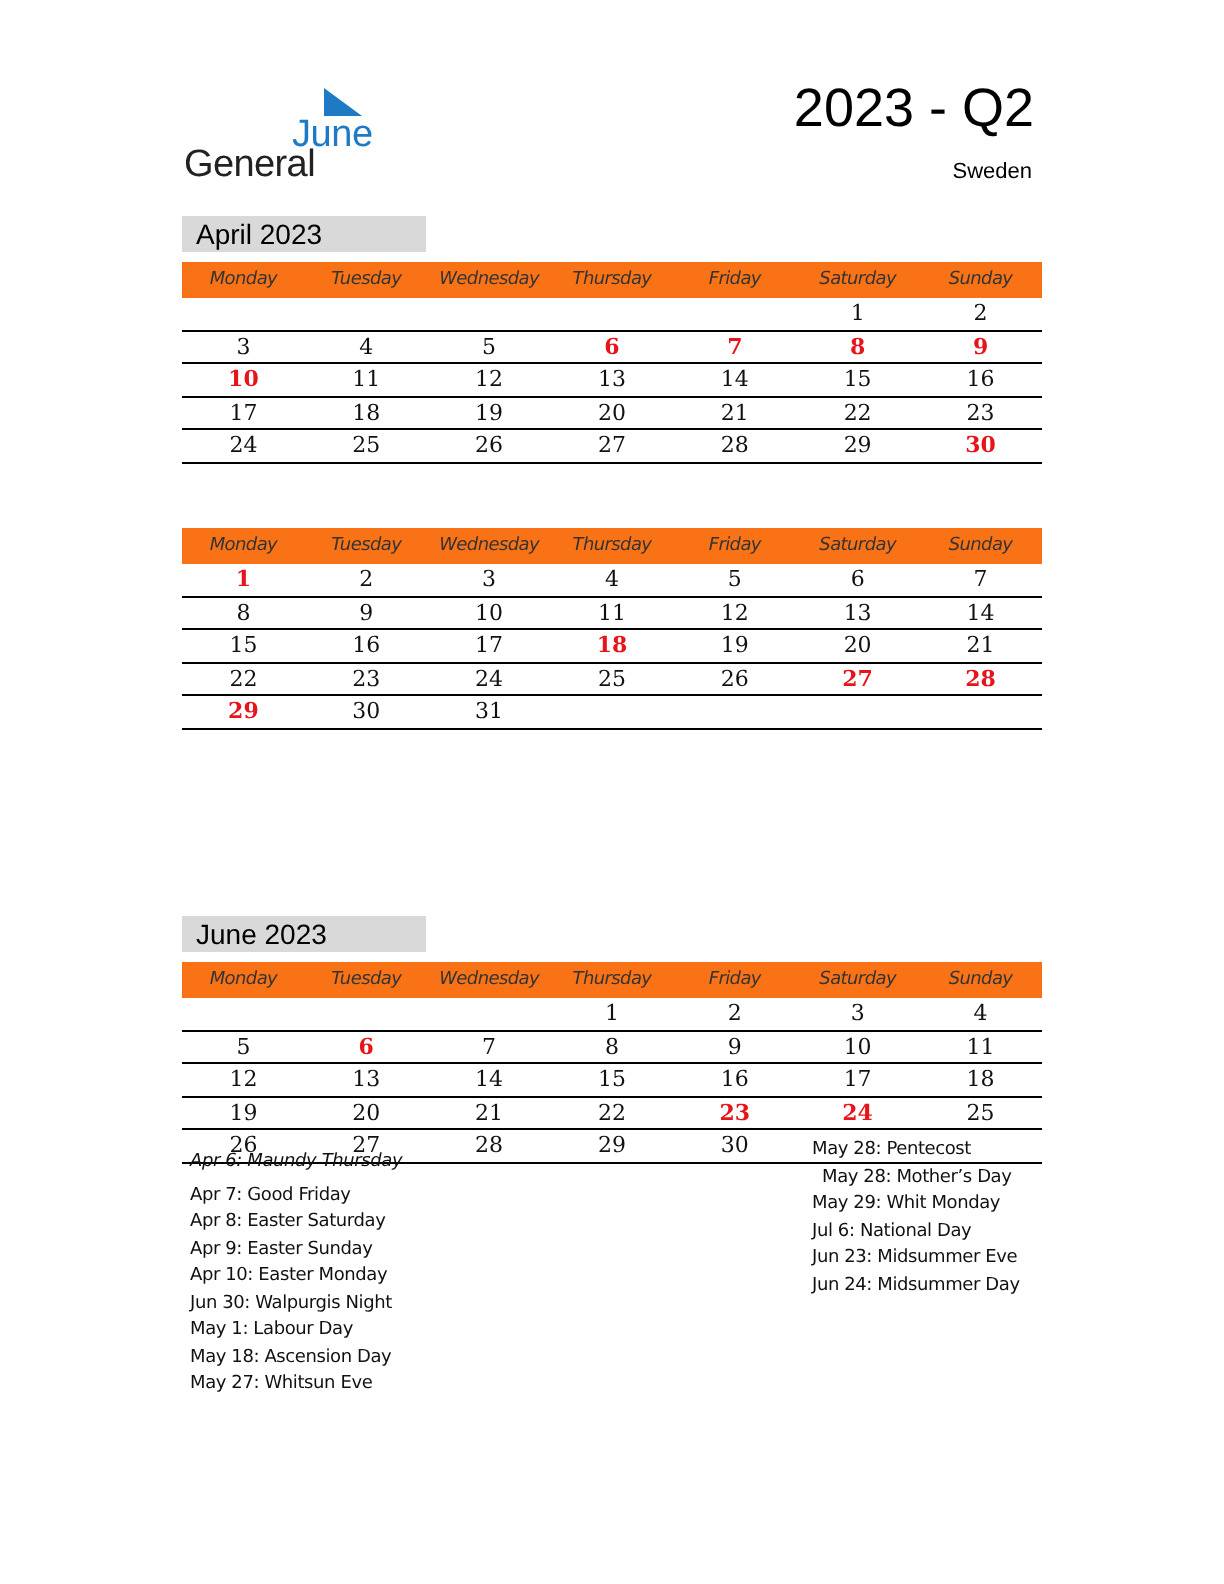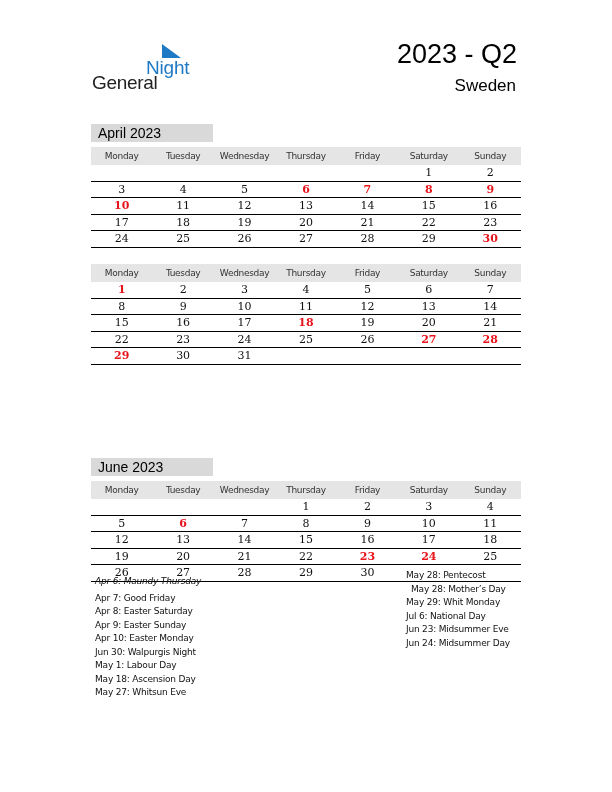--- a/index.html
+++ b/index.html
@@ -4,47 +4,47 @@
 <style>
   html, body { margin: 0; padding: 0; background: #ffffff; }
   body { width: 612px; height: 792px; position: relative; overflow: hidden; font-family: "Liberation Sans", sans-serif; color: #000; }
 
   .logo { position: absolute; left: 92px; top: 40px; width: 100px; height: 40px; }
   .logo-general { position: absolute; left: 0; top: 0; font-size: 19px; color: #222; letter-spacing: -0.3px; line-height: 22px; margin-top: 32px; }
   .logo-blue { position: absolute; left: 54px; top: 17px; font-size: 19px; color: #1f7ac6; line-height: 22px; letter-spacing: -0.2px; }
   .logo-tri { position: absolute; left: 70px; top: 4px; width: 0; height: 0; border-top: 0 solid transparent; border-left: 19px solid #1f7ac6; border-top: 14px solid transparent; }
 
   .title { position: absolute; right: 95px; top: 38px; font-size: 27px; line-height: 32px; color: #000; text-align: left; }
-  .country { position: absolute; right: 96px; top: 76px; font-size: 17px; line-height: 20px; color: #000; text-align: right; }
+  .country { position: absolute; right: 96px; top: 76px; font-size: 11px; line-height: 20px; color: #000; text-align: right; }
 
   .month { position: absolute; left: 91px; width: 430px; }
   .month-label { width: 122px; height: 18px; background: #d9d9d9; font-size: 14px; line-height: 18px; padding-left: 7px; box-sizing: border-box; color: #000; }
   .cal { width: 430px; border-collapse: collapse; margin-top: 5px; table-layout: fixed; }
-  .cal th { height: 18px; background: #e5e5e5; font-weight: normal; font-size: 9px; color: #333; padding: 0; font-family: "DejaVu Sans", sans-serif; letter-spacing: -0.3px; }
+  .cal th { height: 18px; background: #f97316; font-weight: normal; font-size: 9px; color: #333; padding: 0; font-family: "DejaVu Sans", sans-serif; letter-spacing: -0.3px; font-style: italic; }
   .cal td { height: 15.5px; padding: 0; text-align: center; font-family: "DejaVu Serif", serif; font-size: 11px; line-height: 15px; border-bottom: 1.2px solid #000; color: #111; }
   .cal td.hol { color: #e8141b; font-weight: bold; }
 
   .notes { position: absolute; font-family: "DejaVu Sans", sans-serif; font-size: 9px; color: #111; letter-spacing: -0.2px; }
   .notes div { line-height: 13.5px; white-space: nowrap; }
   .notes .gap { margin-bottom: 3px; font-style: italic; }
   .notes .indent { padding-left: 5px; }
 </style>
 </head>
 <body>
 
 <div class="logo">
   <span class="logo-general">General</span>
   <span class="logo-tri"></span>
-  <span class="logo-blue">Night</span>
+  <span class="logo-blue">June</span>
 </div>
 
 <div class="title">2023 - Q2</div>
 <div class="country">Sweden</div>
 
-<div class="month" style="top:124px;">
+<div class="month" style="top:108px;">
   <div class="month-label">April 2023</div>
   <table class="cal">
     <thead>
         <tr>
       <th>Monday</th>
       <th>Tuesday</th>
       <th>Wednesday</th>
       <th>Thursday</th>
       <th>Friday</th>
       <th>Saturday</th>

